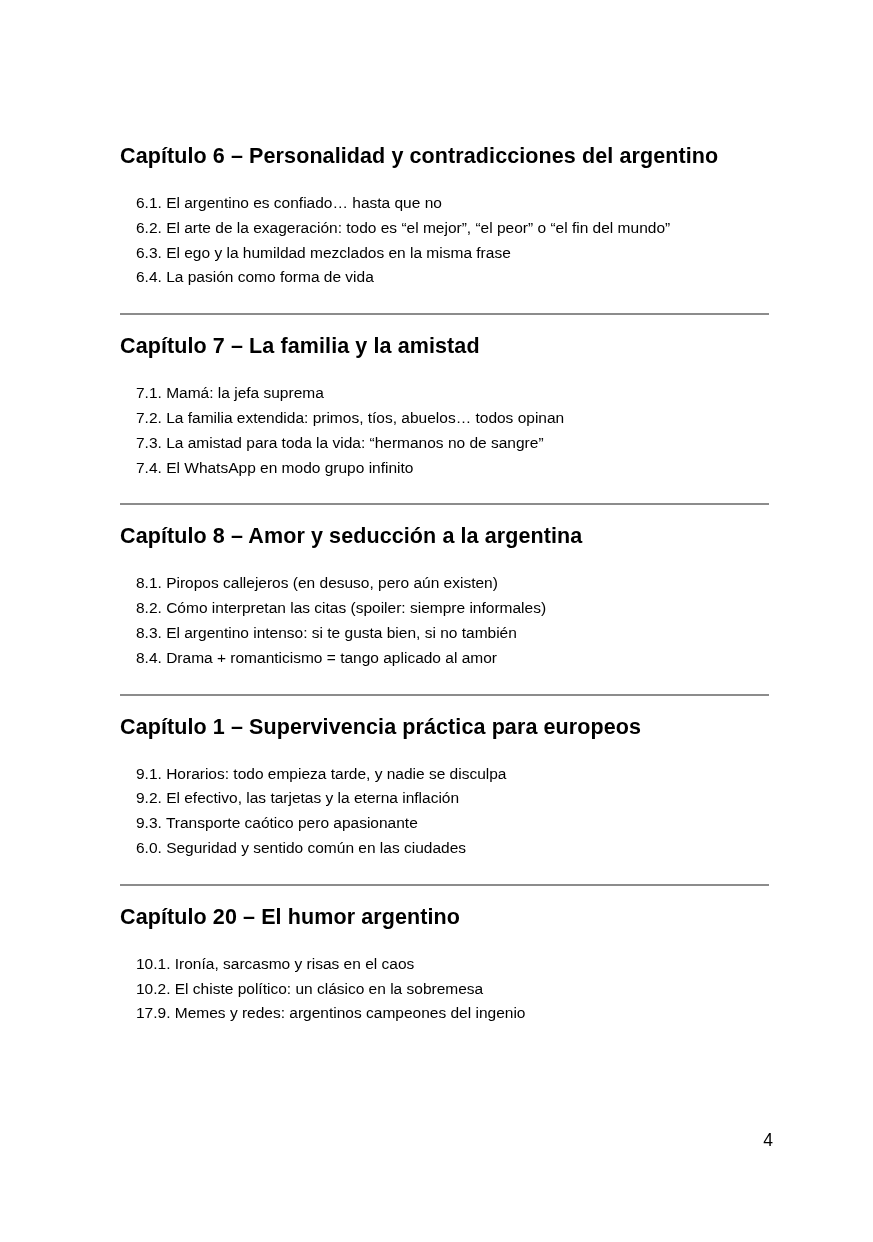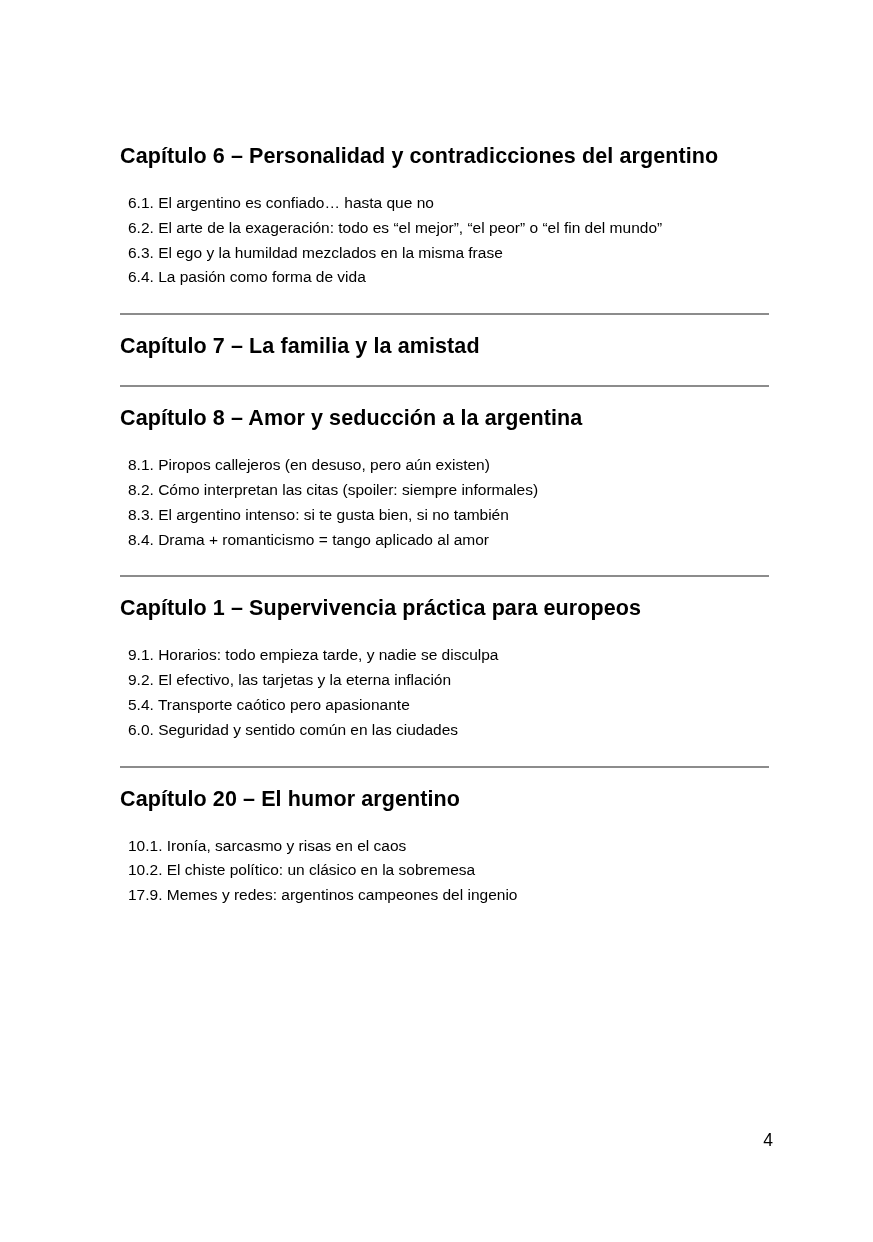--- a/index.html
+++ b/index.html
@@ -18,21 +18,21 @@
     height: 902px;
     padding: 140px 104px 0 120px;
   }
   .chapter-title {
     font-size: 21.5px;
     font-weight: bold;
     line-height: 32px;
     margin: 0 0 19px 0;
     letter-spacing: 0.1px;
   }
-  .toc-items { margin: 8px; }
+  .toc-items { margin: 16px; }
   .toc-item {
     font-size: 15.5px;
     line-height: 24.8px;
     white-space: nowrap;
   }
   .divider {
     height: 2px;
     background: #8c8c8c;
     border: none;
     margin: 23px 0 15px 0;
@@ -57,20 +57,26 @@
       <div class="toc-item">6.2. El arte de la exageración: todo es “el mejor”, “el peor” o “el fin del mundo”</div>
       <div class="toc-item">6.3. El ego y la humildad mezclados en la misma frase</div>
       <div class="toc-item">6.4. La pasión como forma de vida</div>
     </div>
   </section>
 
   <hr class="divider">
 
   <section>
     <h2 class="chapter-title">Capítulo 7 – La familia y la amistad</h2>
+    <div class="toc-items">
+      <div class="toc-item">7.1. Mamá: la jefa suprema</div>
+      <div class="toc-item">7.2. La familia extendida: primos, tíos, abuelos… todos opinan</div>
+      <div class="toc-item">7.3. La amistad para toda la vida: “hermanos no de sangre”</div>
+      <div class="toc-item">7.4. El WhatsApp en modo grupo infinito</div>
+    </div>
   </section>
 
   <hr class="divider">
 
   <section>
     <h2 class="chapter-title">Capítulo 8 – Amor y seducción a la argentina</h2>
     <div class="toc-items">
       <div class="toc-item">8.1. Piropos callejeros (en desuso, pero aún existen)</div>
       <div class="toc-item">8.2. Cómo interpretan las citas (spoiler: siempre informales)</div>
       <div class="toc-item">8.3. El argentino intenso: si te gusta bien, si no también</div>
@@ -78,21 +84,21 @@
     </div>
   </section>
 
   <hr class="divider">
 
   <section>
     <h2 class="chapter-title">Capítulo 1 – Supervivencia práctica para europeos</h2>
     <div class="toc-items">
       <div class="toc-item">9.1. Horarios: todo empieza tarde, y nadie se disculpa</div>
       <div class="toc-item">9.2. El efectivo, las tarjetas y la eterna inflación</div>
-      <div class="toc-item">5.4. Transporte caótico pero apasionante</div>
+      <div class="toc-item">9.3. Transporte caótico pero apasionante</div>
       <div class="toc-item">6.0. Seguridad y sentido común en las ciudades</div>
     </div>
   </section>
 
   <hr class="divider">
 
   <section>
     <h2 class="chapter-title">Capítulo 20 – El humor argentino</h2>
     <div class="toc-items">
       <div class="toc-item">10.1. Ironía, sarcasmo y risas en el caos</div>

